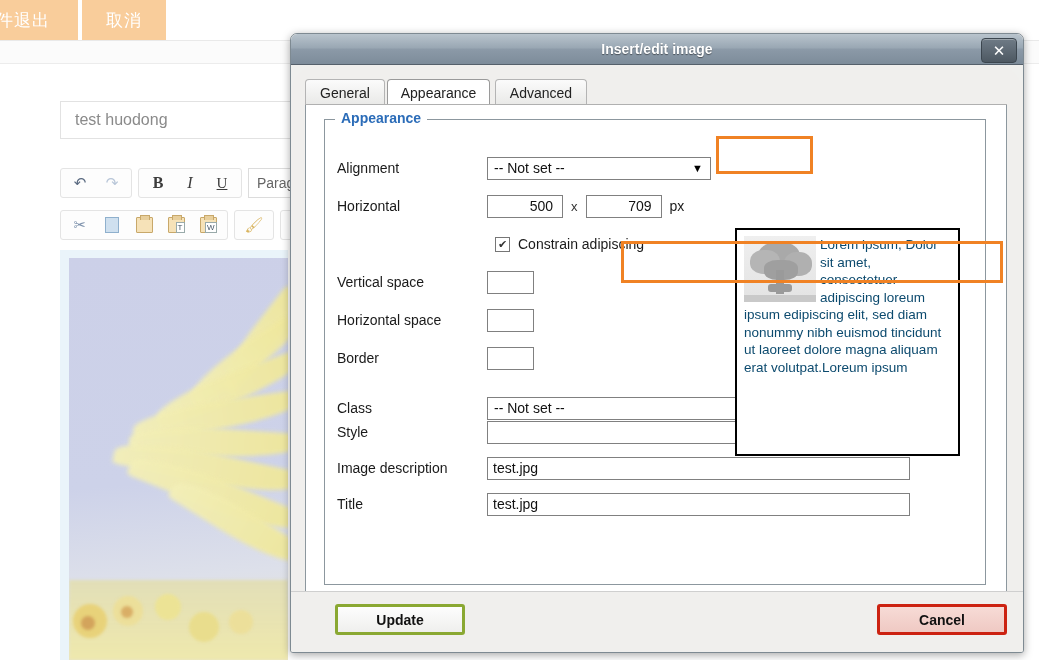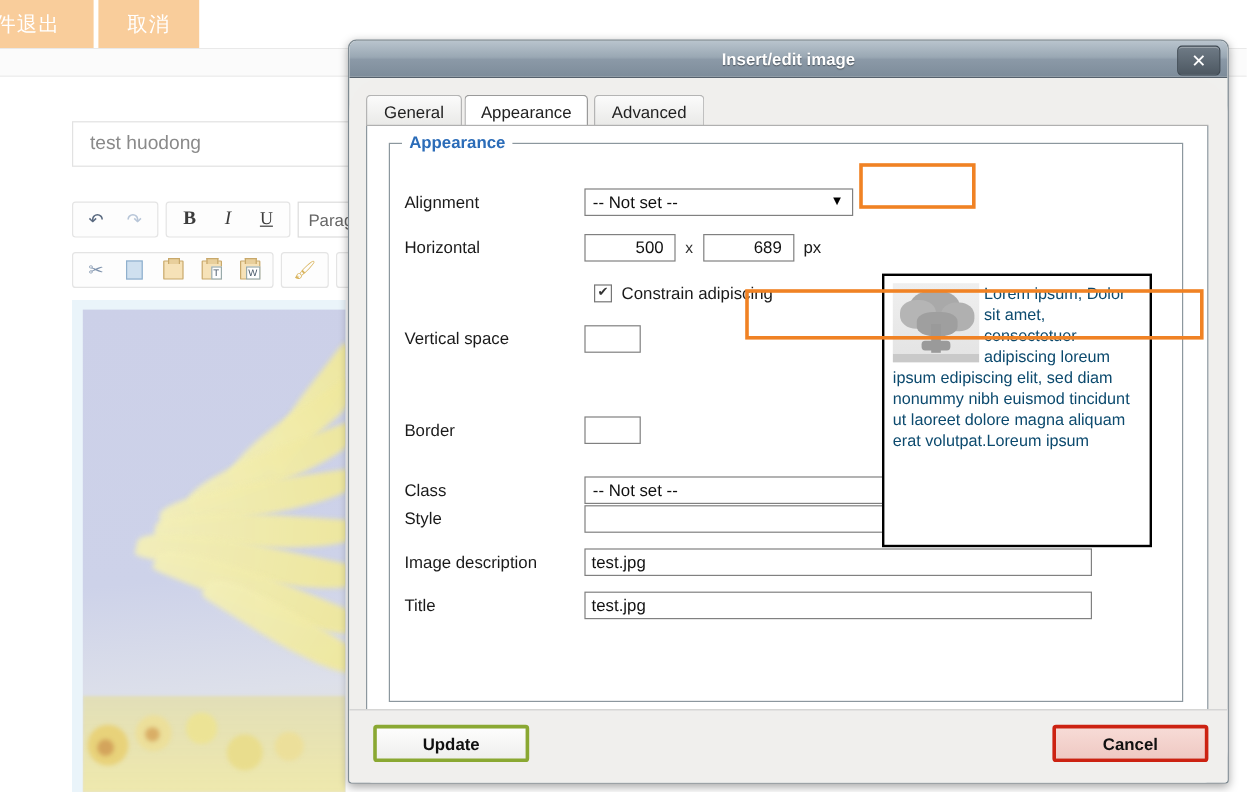--- a/index.html
+++ b/index.html
@@ -197,21 +197,21 @@
     position:absolute;left:0;bottom:0;width:100%;height:62px;
     background:#f0efed;border-top:1px solid #cfcfcf;
   }
   .fbtn{
     position:absolute;top:12px;height:31px;width:130px;
     display:flex;align-items:center;justify-content:center;
     font-size:14px;font-weight:bold;color:#111;box-sizing:border-box;
     border-radius:3px;
   }
   #btn-update{
-    left:20px;border:3px solid #8aa832;background:linear-gradient(180deg,#fdfdfd,#efefed);
+    left:44px;border:3px solid #8aa832;background:linear-gradient(180deg,#fdfdfd,#efefed);
   }
   #btn-cancel-dlg{
     right:16px;border:3px solid #cc2211;background:linear-gradient(180deg,#f7dbd6,#efc9c3);
   }
 </style>
 </head>
 <body>
 
 <div id="bg-page">
 
@@ -326,37 +326,43 @@
           </div>
         </div>
 
         <div class="form-row" id="r-dim">
           <div class="lbl">Horizontal</div>
           <div class="fld-in num" style="width:76px;">
             <span>500</span>
           </div>
           <span style="margin:0 8px;font-size:13px;color:#333;">x</span>
           <div class="fld-in num" style="width:76px;">
-            <span>689</span>
+            <span>709</span>
           </div>
           <span style="margin-left:8px;font-size:14px;color:#1a1a1a;">px</span>
         </div>
 
         <div class="form-row" id="r-constrain">
           <div class="cb">✔</div>
           <div class="cb-lbl">Constrain adipiscing</div>
         </div>
 
         <div class="form-row" id="r-vspace">
           <div class="lbl">Vertical space</div>
           <div class="fld-in" style="width:47px;">
             <span></span>
           </div>
         </div>
 
+        <div class="form-row" id="r-hspace">
+          <div class="lbl">Horizontal space</div>
+          <div class="fld-in" style="width:47px;">
+            <span></span>
+          </div>
+        </div>
 
         <div class="form-row" id="r-border">
           <div class="lbl">Border</div>
           <div class="fld-in" style="width:47px;">
             <span></span>
           </div>
         </div>
 
         <div class="form-row" id="r-class">
           <div class="lbl">Class</div>

